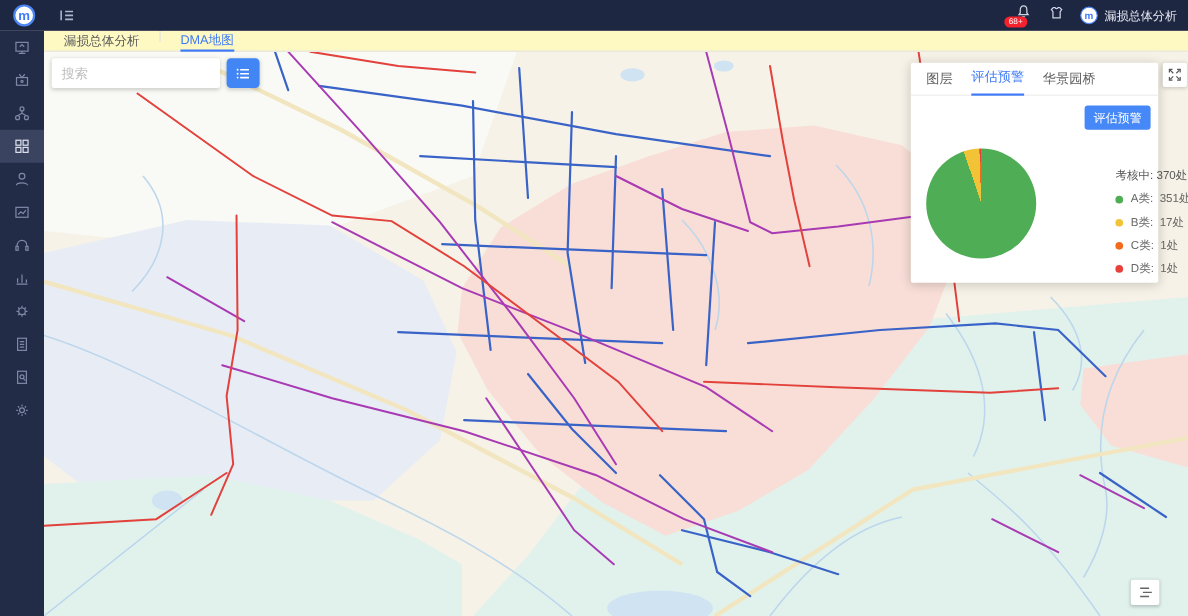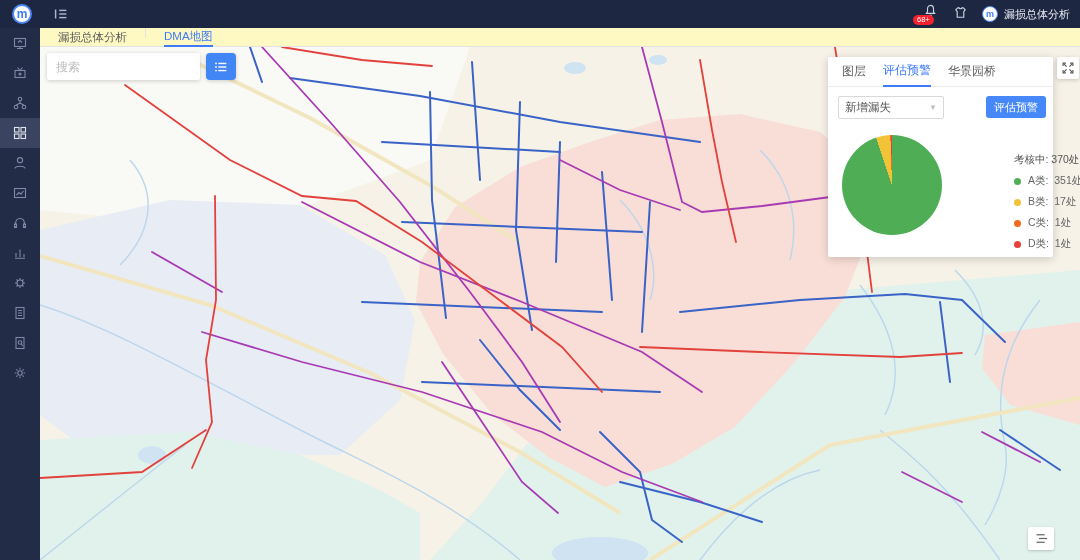--- a/index.html
+++ b/index.html
@@ -595,24 +595,20 @@
       </g>
   </svg>
 </div>
 
 <div class="panel">
   <div class="panel-tabs">
     <div class="panel-tab">图层</div>
     <div class="panel-tab active">评估预警</div>
     <div class="panel-tab">华景园桥</div>
   </div>
-  <div class="dropdown">
-    <span>新增漏失</span>
-    <span class="dd-caret">▼</span>
-  </div>
   <button class="view-btn">评估预警</button>
   <div class="pie" id="pie" style="background: conic-gradient(rgb(79, 174, 85) 0deg, rgb(79, 174, 85) 341.51deg, rgb(242, 195, 55) 341.51deg, rgb(242, 195, 55) 358.05deg, rgb(242, 106, 27) 358.05deg, rgb(242, 106, 27) 359.03deg, rgb(232, 65, 60) 359.03deg, rgb(232, 65, 60) 360deg);"></div>
   <div class="legend" id="legend">
       <div class="legend-title">考核中: 370处</div>
       <div class="legend-row">
         <span class="legend-dot" style="background:#4fae55"></span>
         <span>A类:&nbsp; 351处</span>
       </div>
       <div class="legend-row">
         <span class="legend-dot" style="background:#f2c337"></span>

